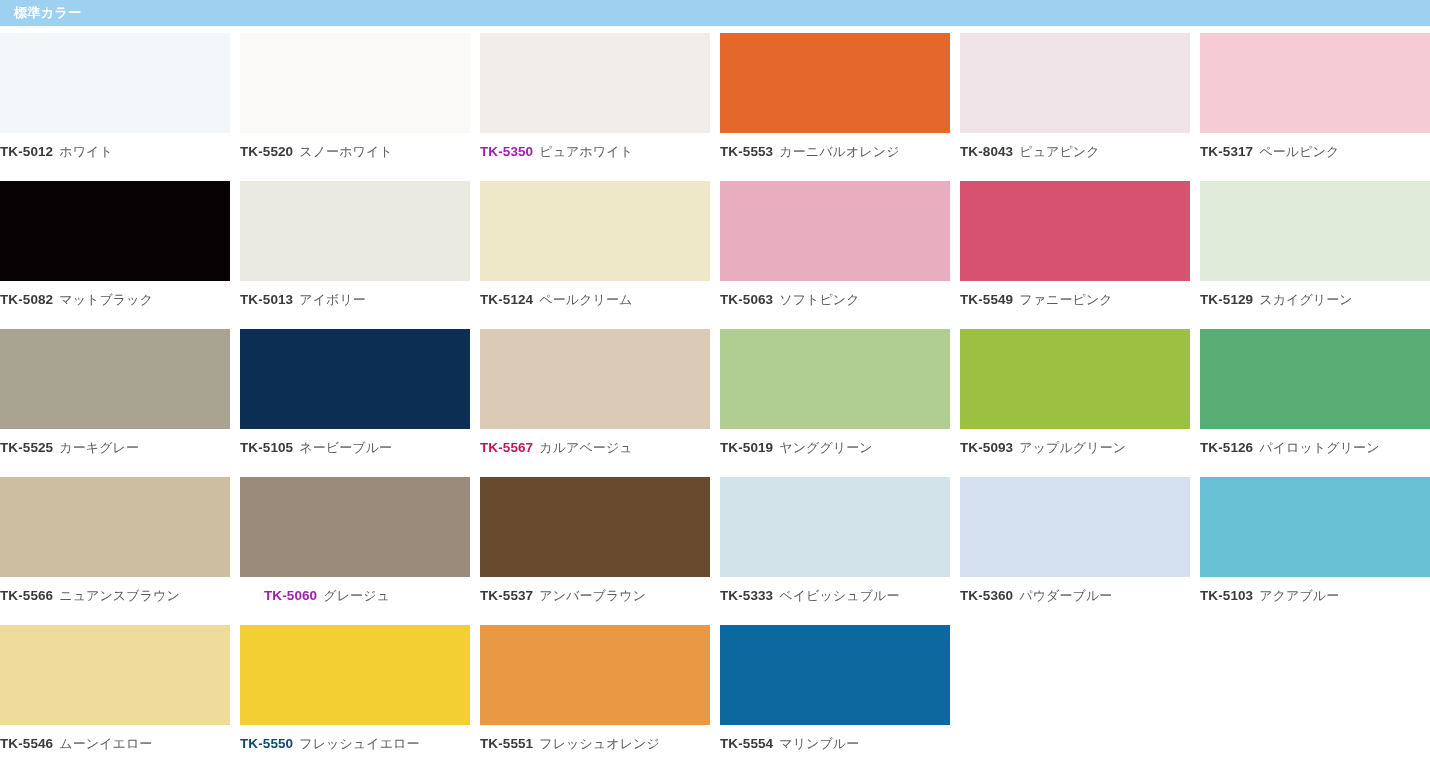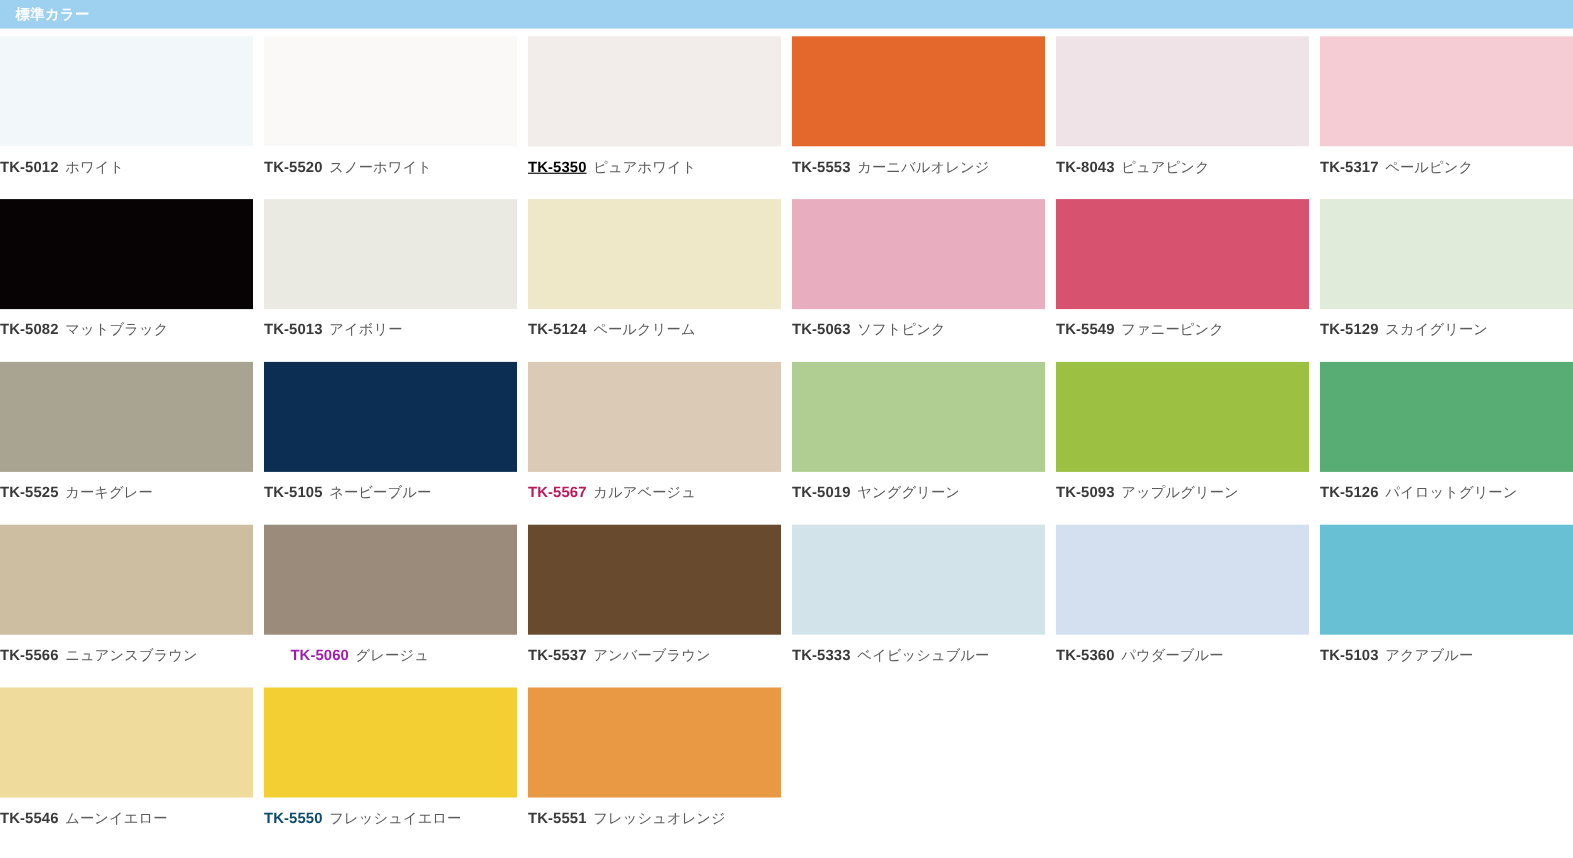--- a/index.html
+++ b/index.html
@@ -94,21 +94,21 @@
       <div class="swatch-cell">
         <div class="swatch-chip" style="background: rgb(242, 247, 250);"></div>
         <div class="swatch-label"><span class="swatch-code" style="color: rgb(58, 58, 58);">TK-5012</span><span class="swatch-name" style="color: rgb(91, 91, 91);">ホワイト</span></div>
       </div>
       <div class="swatch-cell">
         <div class="swatch-chip" style="background: rgb(251, 249, 247);"></div>
         <div class="swatch-label"><span class="swatch-code" style="color: rgb(58, 58, 58); margin-top: 44px;">TK-5520</span><span class="swatch-name" style="color: rgb(91, 91, 91);">スノーホワイト</span></div>
       </div>
       <div class="swatch-cell">
         <div class="swatch-chip" style="background: rgb(242, 236, 234);"></div>
-        <div class="swatch-label"><span class="swatch-code" style="color: #000000; text-decoration: underline;">TK-5350</span><span class="swatch-name" style="color: rgb(91, 91, 91);">ピュアホワイト</span></div>
+        <div class="swatch-label"><span class="swatch-code" style="color: #a21caf;">TK-5350</span><span class="swatch-name" style="color: rgb(91, 91, 91);">ピュアホワイト</span></div>
       </div>
       <div class="swatch-cell">
         <div class="swatch-chip" style="background: rgb(228, 104, 43);"></div>
         <div class="swatch-label"><span class="swatch-code" style="color: rgb(58, 58, 58);">TK-5553</span><span class="swatch-name" style="color: rgb(91, 91, 91);">カーニバルオレンジ</span></div>
       </div>
       <div class="swatch-cell">
         <div class="swatch-chip" style="background: rgb(239, 227, 232);"></div>
         <div class="swatch-label"><span class="swatch-code" style="color: rgb(58, 58, 58);">TK-8043</span><span class="swatch-name" style="color: rgb(91, 91, 91);">ピュアピンク</span></div>
       </div>
       <div class="swatch-cell">
@@ -191,18 +191,22 @@
         <div class="swatch-chip" style="background: rgb(239, 220, 156);"></div>
         <div class="swatch-label"><span class="swatch-code" style="color: rgb(58, 58, 58);">TK-5546</span><span class="swatch-name" style="color: rgb(91, 91, 91);">ムーンイエロー</span></div>
       </div>
       <div class="swatch-cell">
         <div class="swatch-chip" style="background: rgb(244, 207, 51);"></div>
         <div class="swatch-label"><span class="swatch-code" style="color: #0c4a6e; text-align: right;">TK-5550</span><span class="swatch-name" style="color: rgb(91, 91, 91);">フレッシュイエロー</span></div>
       </div>
       <div class="swatch-cell">
         <div class="swatch-chip" style="background: rgb(233, 152, 68);"></div>
         <div class="swatch-label"><span class="swatch-code" style="color: rgb(58, 58, 58);">TK-5551</span><span class="swatch-name" style="color: rgb(91, 91, 91);">フレッシュオレンジ</span></div>
+      </div>
+      <div class="swatch-cell">
+        <div class="swatch-chip" style="background: rgb(13, 104, 160);"></div>
+        <div class="swatch-label"><span class="swatch-code" style="color: rgb(58, 58, 58);">TK-5554</span><span class="swatch-name" style="color: rgb(91, 91, 91);">マリンブルー</span></div>
       </div>
       <div class="swatch-cell empty-cell"></div>
       <div class="swatch-cell empty-cell"></div>
     </div>
 
 </div>
 
 </body></html>

